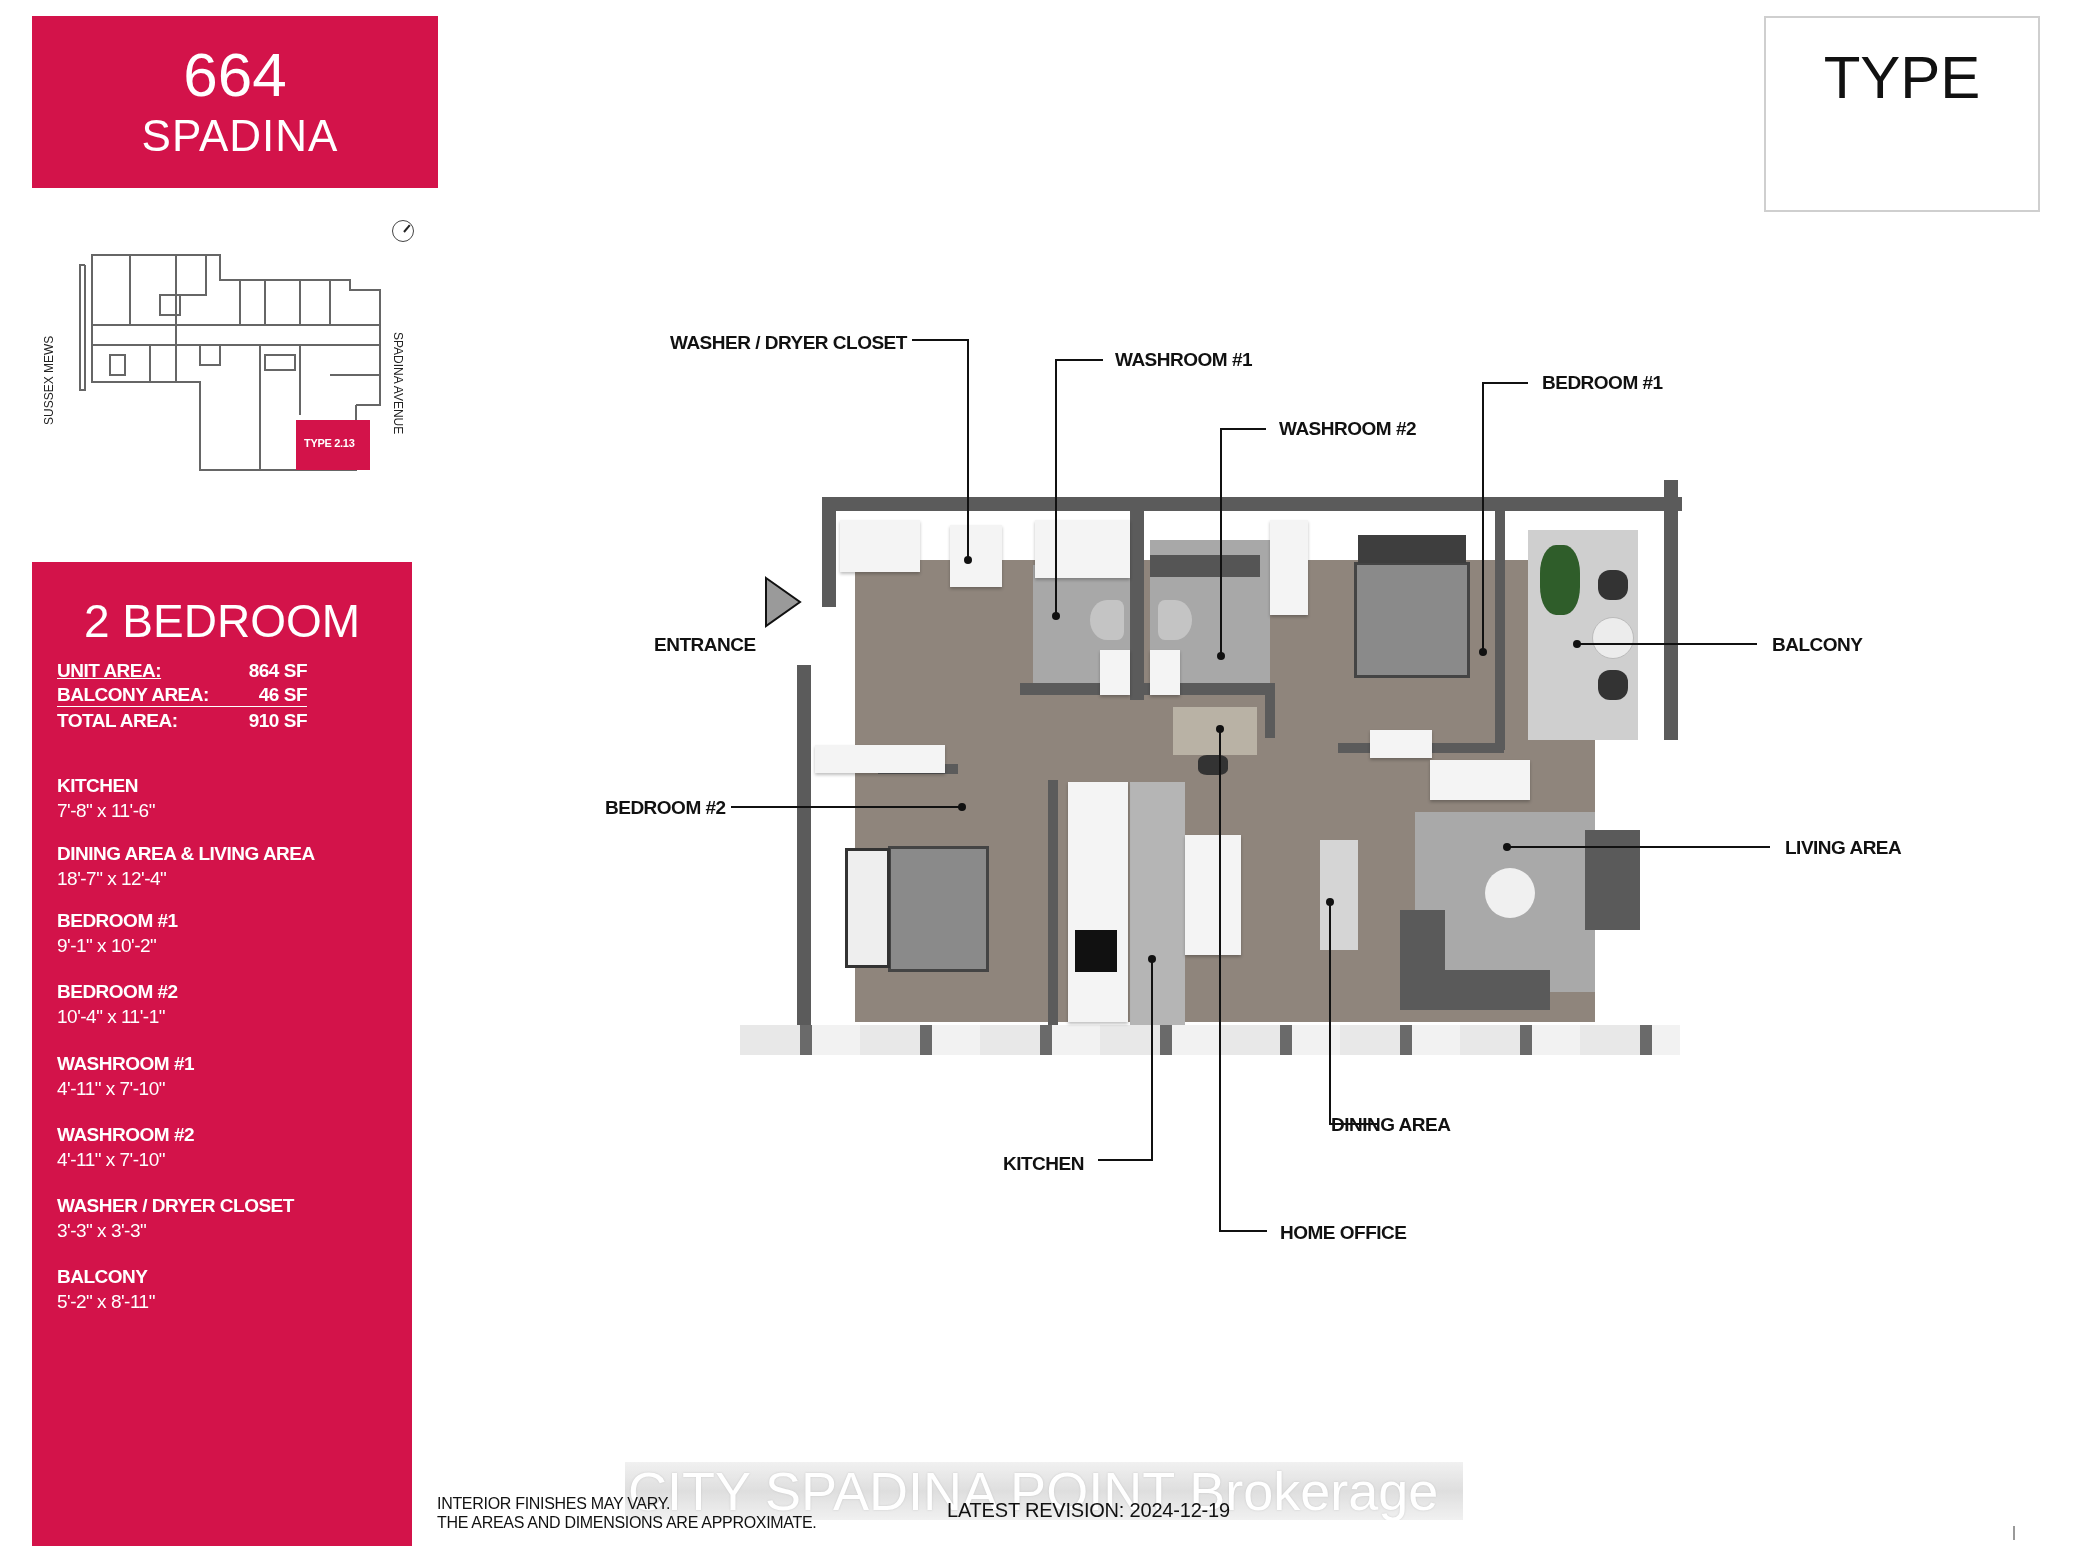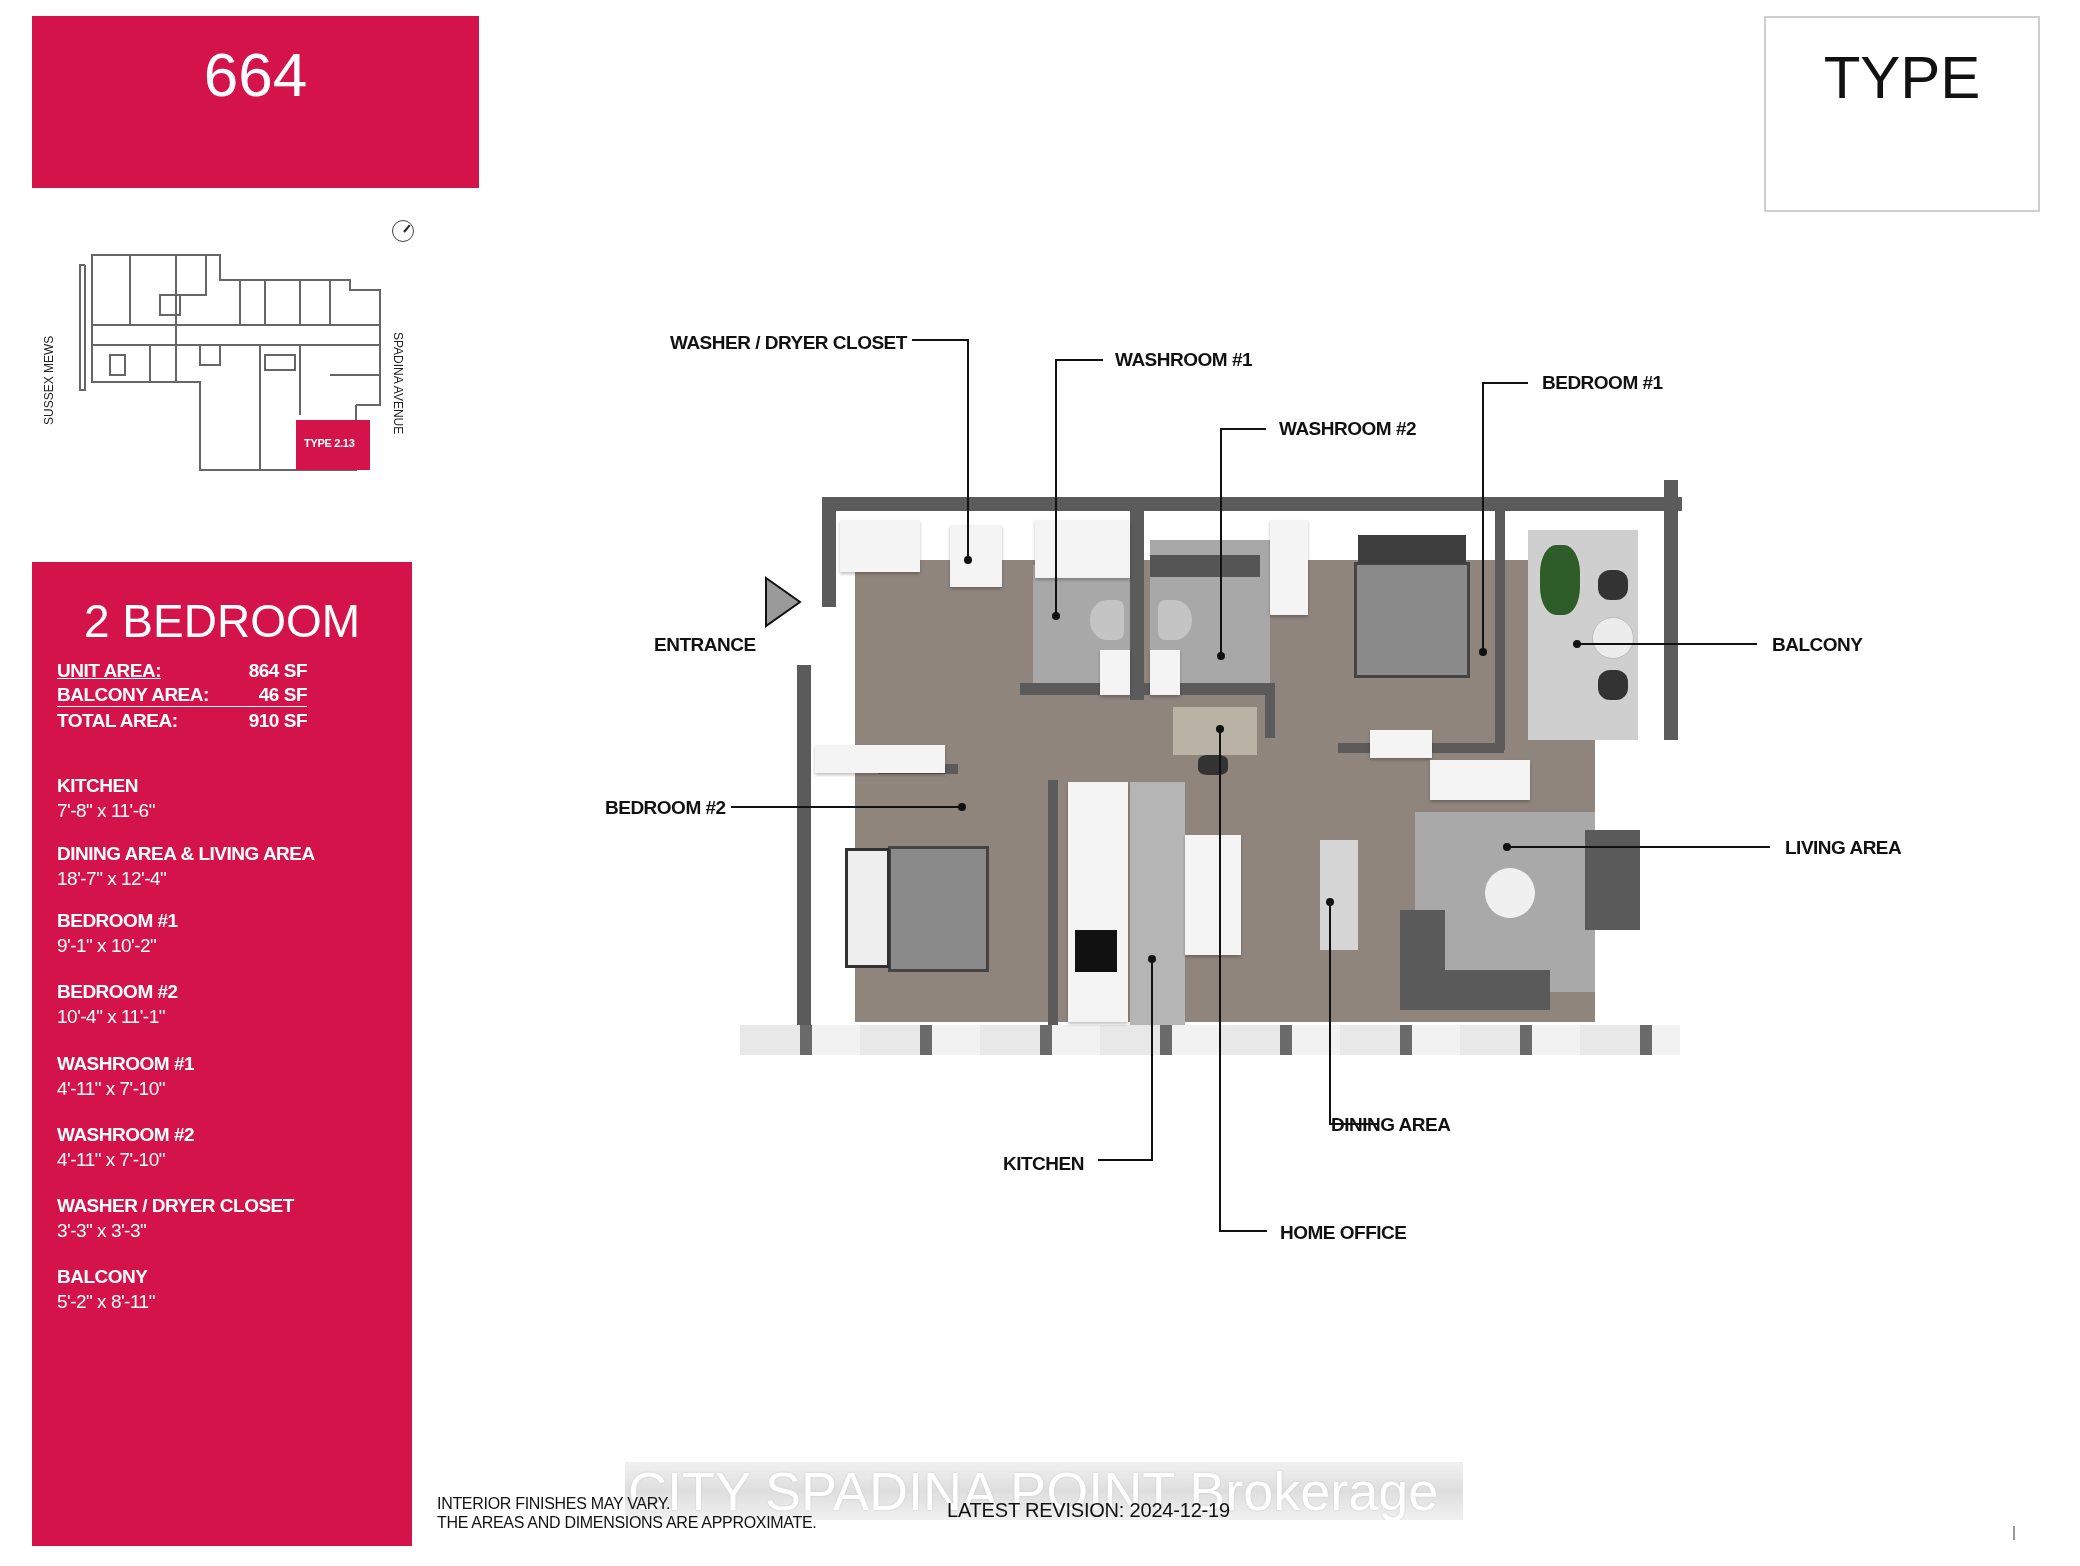--- a/index.html
+++ b/index.html
@@ -1,20 +1,20 @@
 <!DOCTYPE html>
 <html><head>
 <meta charset="utf-8">
 <style>
   html,body{margin:0;padding:0;}
   body{width:2080px;height:1566px;position:relative;background:#ffffff;overflow:hidden;font-family:"Liberation Sans",sans-serif;color:#111;}
   .abs{position:absolute;}
   .red{background:#d3134a;color:#fff;}
   
-  #hdr{left:32px;top:16px;width:447px;height:172px;text-align:center;}
+  #hdr{left:32px;top:16px;width:406px;height:172px;text-align:center;}
   #hdr .num{position:absolute;left:0;right:0;top:28px;font-size:62px;line-height:1;}
   #hdr .name{position:absolute;left:0;right:0;top:98px;font-size:44px;line-height:1;letter-spacing:1px;padding-left:10px;}
   
   #typebox{left:1764px;top:16px;width:272px;height:192px;border:2px solid #cfcfcf;text-align:center;}
   #typebox .t1{position:absolute;left:0;right:0;top:30px;font-size:60px;line-height:1;}
   #typebox .t2{position:absolute;left:0;right:0;top:103px;font-size:60px;line-height:1;}
   
   #keyplan{left:60px;top:215px;width:370px;height:260px;}
   .vtext{position:absolute;font-size:12px;white-space:nowrap;color:#222;}
   #compass{left:392px;top:220px;width:20px;height:20px;border:1.5px solid #444;border-radius:50%;}
@@ -44,20 +44,21 @@
   .white{position:absolute;background:#f4f4f4;box-shadow:0 2px 3px rgba(0,0,0,.25);}
   .bed{position:absolute;background:#8a8a8a;border:3px solid #444;}
   .rug{position:absolute;background:#a9a9a9;}
   .sofa{position:absolute;background:#5a5a5a;}
 </style>
 </head>
 <body>
 
 <div id="hdr" class="abs red">
   <div class="num">664</div>
+  <div class="name">SPADINA</div>
 </div>
 
 <div id="typebox" class="abs">
   <div class="t1">TYPE</div>
 </div>
 
 <div id="compass" class="abs"></div>
 <div id="keyplan" class="abs">
   <div class="vtext" style="left:-18px;top:160px;transform:rotate(-90deg);transform-origin:left top;top:210px;">SUSSEX MEWS</div>
   <div class="vtext" style="left:345px;top:117px;transform:rotate(90deg);transform-origin:left top;">SPADINA AVENUE</div>

